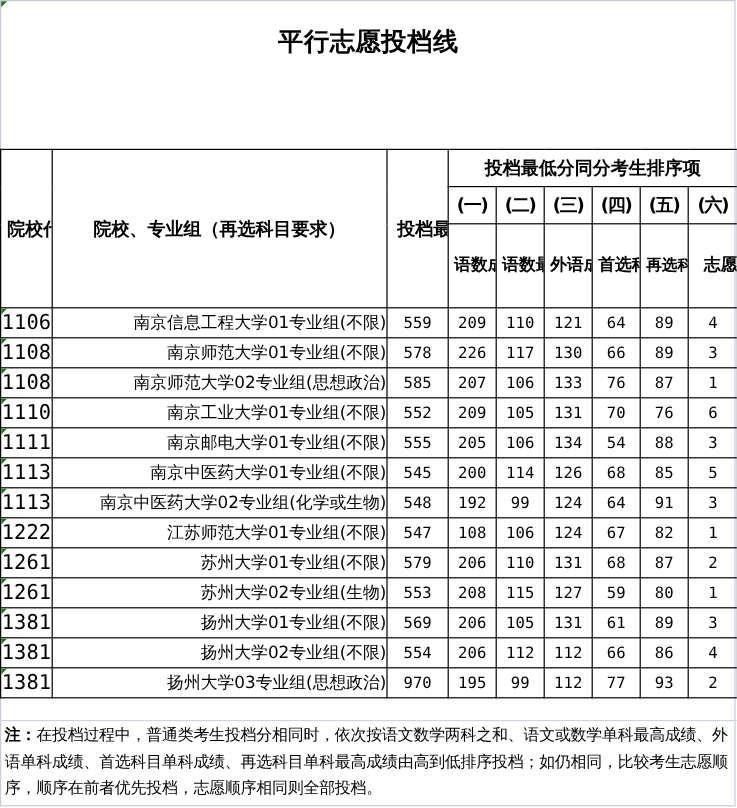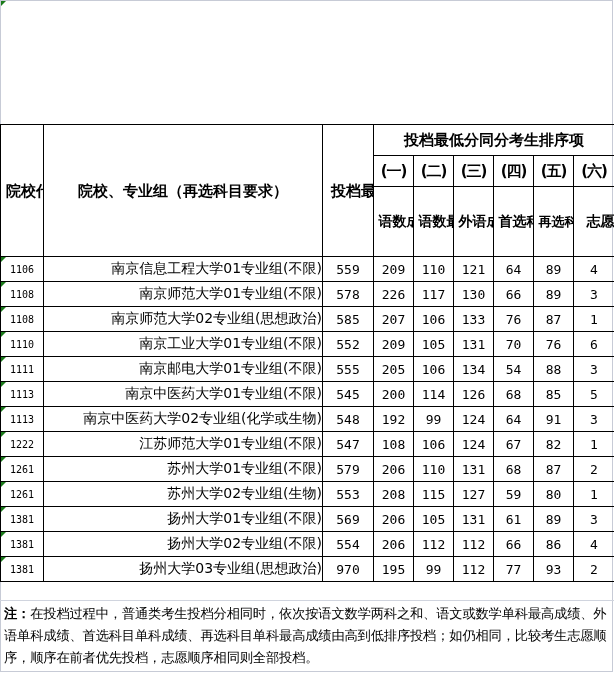--- a/index.html
+++ b/index.html
@@ -33,40 +33,41 @@
       border: 1.5px solid #000; padding: 0; text-align: center; vertical-align: middle;
       overflow: hidden; white-space: nowrap; position: relative;
     }
     .h-code, .h-name, .h-min { font-weight: bold; font-size: 15px; line-height: 18px; }
     .h-code { white-space: normal; }
     .h-min { white-space: normal; }
     .h-group { font-weight: bold; font-size: 15px; height: 30px; }
     .h-num { font-weight: bold; font-size: 15px; height: 30px; letter-spacing: -1px; }
     .h-lab { font-weight: bold; font-size: 14px; line-height: 17px; height: 69px; white-space: normal; }
     tr.data td { height: 24px; font-size: 13px; }
-    tr.data td.code { font-family: "DejaVu Sans Mono", "Liberation Mono", monospace; font-size: 10px; }
+    tr.data td.code { font-family: "DejaVu Sans Mono", "Liberation Mono", monospace; font-size: 17px; }
     tr.data td.name { text-align: right; padding-left: 3px; font-size: 14px; }
     tr.data td.num { font-family: "DejaVu Sans Mono", "Liberation Mono", monospace; font-size: 13px; }
     .note {
       position: absolute; left: 4px; top: 603px; width: 606px;
       font-size: 13.3px; line-height: 22px; letter-spacing: -0.2px;
     }
     .note b { font-weight: bold; }
     .gridlines-foot {
       position: absolute; left: 0; top: 600px; width: 614px; height: 4px;
       border-top: 1px solid #d0d4de;
     }
   </style>
 </head>
 <body>
 
 <div class="sheet"></div>
 <div class="corner-tri" style="left:1px;top:1px;"></div>
 
 <div class="title">
+  <div>平行志愿投档线</div>
 </div>
 
 <table class="grid">
   <colgroup>
     <col style="width:43px">
     <col style="width:279px">
     <col style="width:51px">
     <col style="width:40px">
     <col style="width:40px">
     <col style="width:40px">

